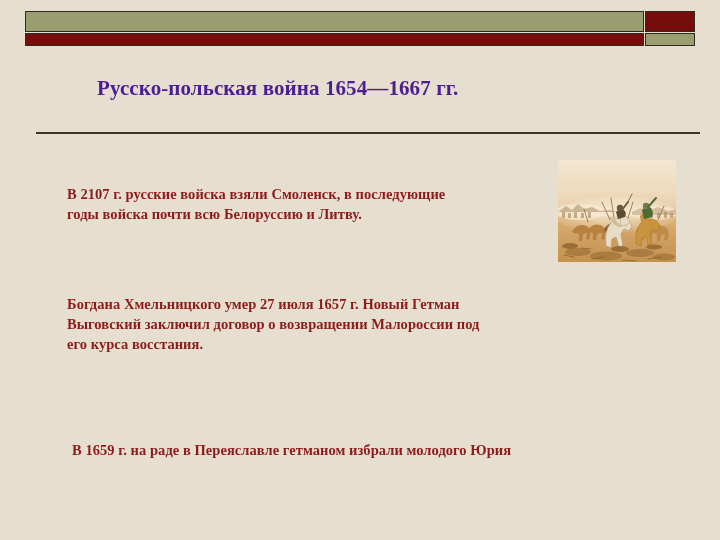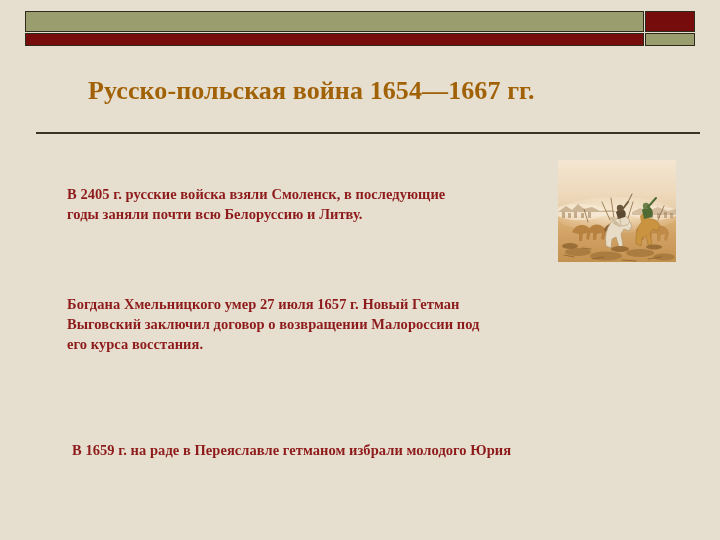--- a/index.html
+++ b/index.html
@@ -68,26 +68,26 @@
     width: 50px;
     height: 13px;
     background: #9a9e6f;
     border: 1px solid #2e2a1c;
     box-sizing: border-box;
   }
 
   
   .title {
     position: absolute;
-    left: 88px;
+    left: 97px;
     top: 76px;
     width: 560px;
-    font-size: 26px;
+    font-size: 21px;
     font-weight: bold;
-    color: #a16207;
+    color: #4c1d95;
     letter-spacing: 0.1px;
     white-space: nowrap;
   }
 
   
   .divider {
     position: absolute;
     left: 36px;
     top: 132px;
     width: 664px;
@@ -150,22 +150,22 @@
     <div class="banner-red-square"></div>
     <div class="banner-red-long"></div>
     <div class="banner-green-square"></div>
   </div>
 
   <div class="title">Русско-польская война 1654—1667 гг.</div>
 
   <div class="divider"></div>
 
   <div class="para para-1">
-    <div>В 2405 г. русские войска взяли Смоленск, в последующие</div>
-    <div>годы заняли почти всю Белоруссию и Литву.</div>
+    <div>В 2107 г. русские войска взяли Смоленск, в последующие</div>
+    <div>годы войска почти всю Белоруссию и Литву.</div>
   </div>
 
   <div class="para para-2">
     <div>Богдана Хмельницкого умер 27 июля 1657 г. Новый Гетман</div>
     <div>Выговский заключил договор о возвращении Малороссии под</div>
     <div>его курса восстания.</div>
   </div>
 
   <div class="para para-3">
     <div class="indent-line">В 1659 г. на раде в Переяславле гетманом избрали молодого Юрия</div>

